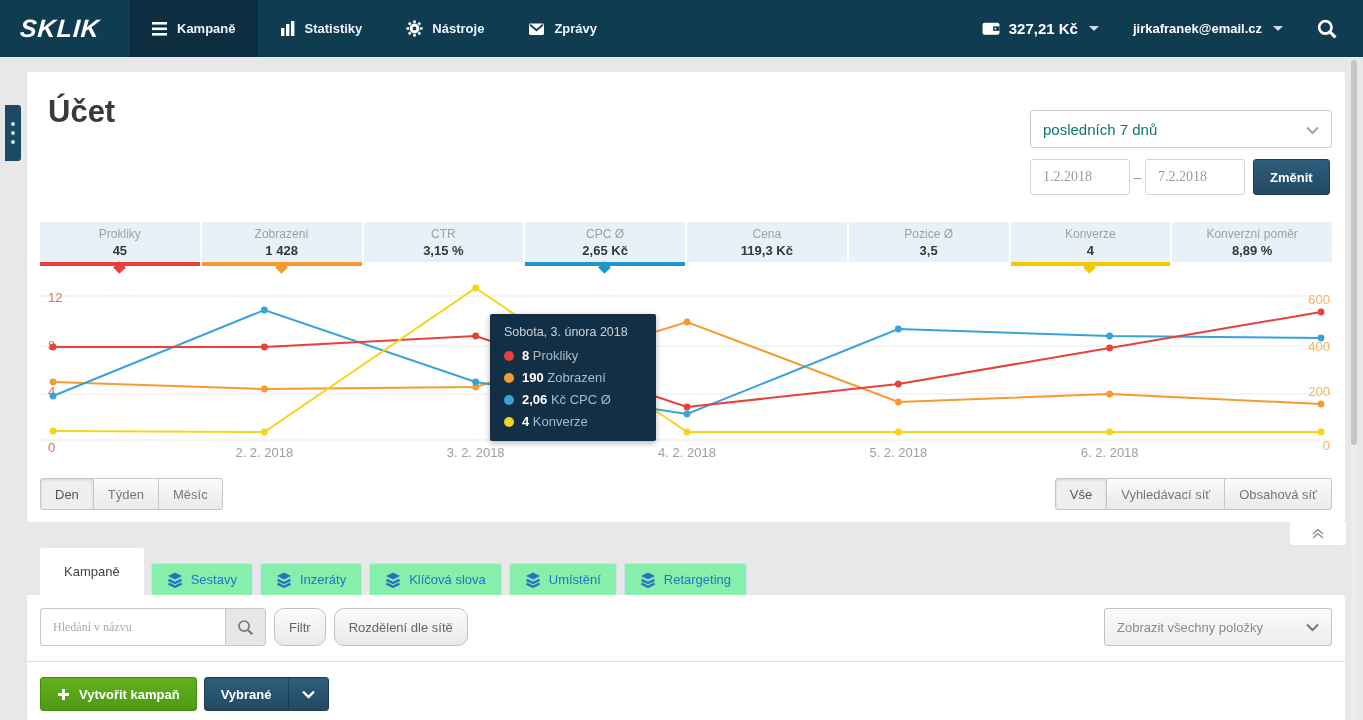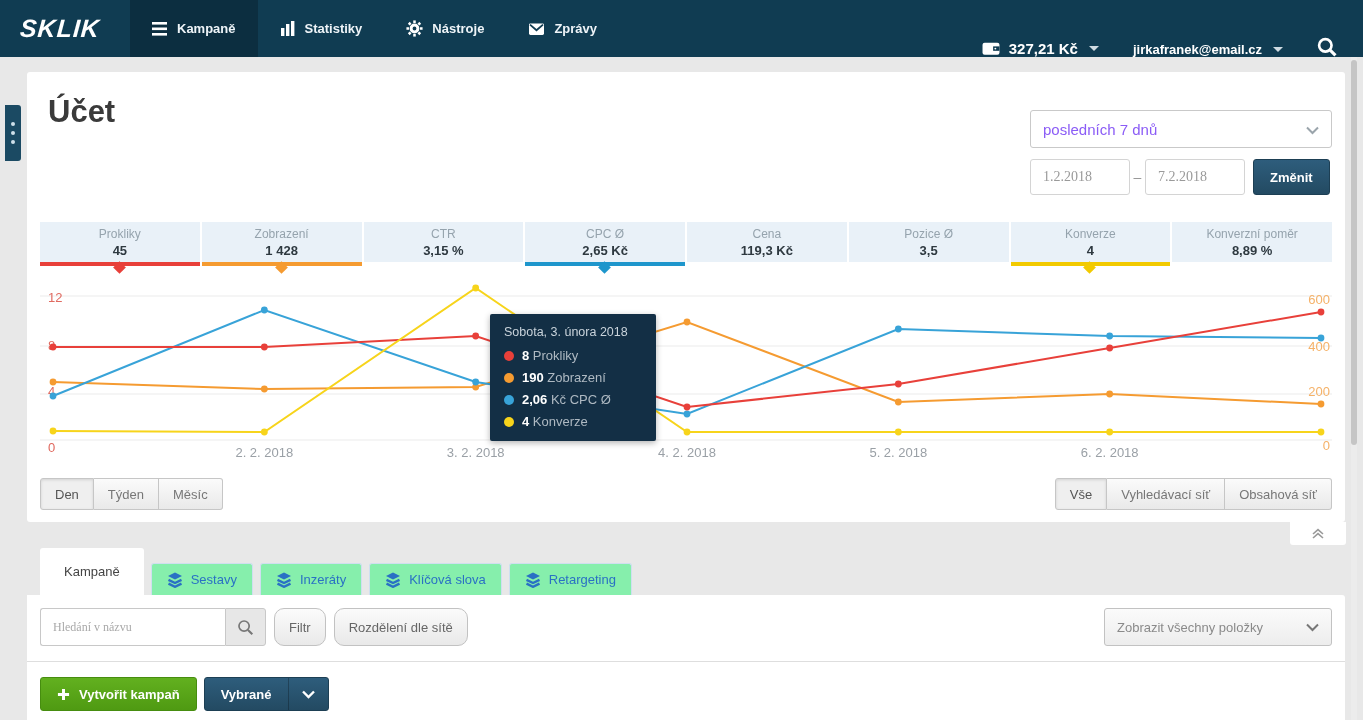--- a/index.html
+++ b/index.html
@@ -7,40 +7,40 @@
     font-family:"Liberation Sans", sans-serif; position:relative; }
 
   
   .navbar { height:57px; background:#103c52; display:flex; align-items:stretch; color:#fff; }
   .brand { display:flex; align-items:center; padding:0 30px 0 20px; font-size:25px; font-weight:800;
     font-style:italic; letter-spacing:1px; transform:skewX(-4deg); cursor:pointer; }
   .nav-items { display:flex; align-items:stretch; }
   .nav-item { display:flex; align-items:center; gap:9px; padding:0 22px; font-size:13px; font-weight:700;
     color:#eef4f8; cursor:pointer; }
   .nav-item.active { background:#0c2e40; }
-  .nav-right { margin-left:auto; display:flex; align-items:flex-end; gap:34px; padding-right:26px; }
+  .nav-right { margin-left:auto; display:flex; align-items:center; gap:34px; padding-right:26px; }
   .nav-chip { display:flex; align-items:center; gap:9px; font-size:15px; font-weight:700; cursor:pointer; }
   .nav-email { font-size:13px; font-weight:700; }
   .caret-down { width:0; height:0; border-left:5px solid transparent; border-right:5px solid transparent;
     border-top:5px solid #cfdbe2; margin-left:2px; }
   .icon { display:inline-flex; align-items:center; justify-content:center; }
 
   
   .side-handle { position:absolute; left:5px; top:105px; width:16px; height:56px; background:#1b4a63;
     border-radius:0 3px 3px 0; display:flex; flex-direction:column; align-items:center; justify-content:center;
     gap:5px; cursor:pointer; z-index:4; }
   .side-handle i { width:4px; height:4px; border-radius:50%; background:#cfe0ea; }
 
   
   .panel-top { position:absolute; left:27px; right:18px; top:72px; height:450px; background:#fff;
     border-radius:3px; }
   .page-title { position:absolute; left:21px; top:22px; font-size:31px; font-weight:700; color:#3a3a3a; }
   .range-controls { position:absolute; right:13px; top:38px; width:302px; }
   .select-box { height:38px; background:#fff; border:1px solid #c9c9c9; border-radius:3px; display:flex;
-    align-items:center; padding:0 12px; font-size:15px; color:#8b5cf6; cursor:pointer; }
+    align-items:center; padding:0 12px; font-size:15px; color:#0f766e; cursor:pointer; }
   .select-box .chev { margin-left:auto; }
   .dates-row { margin-top:11px; display:flex; align-items:center; }
   .date-input { width:100px; height:36px; border:1px solid #d4d4d4; border-radius:3px; padding:0 12px;
     font-size:14px; color:#9a9a9a; font-family:Liberation Serif, serif; }
   .date-sep { width:15px; text-align:center; color:#999; font-size:14px; }
   .btn-dark { height:36px; margin-left:8px; padding:0 16px; background:linear-gradient(#2e5d7c,#234a62);
     border:1px solid #1d3f54; border-radius:3px; color:#fff; font-size:13px; font-weight:700; cursor:pointer;text-align:right; }
 
   
   .metrics { position:absolute; left:13px; right:13px; top:150px; height:40px; display:flex; gap:2px; }
@@ -404,20 +404,30 @@
       <span>Klíčová slova</span>
     </div>
     <div class="tab inactive">
       <span class="icon">
         <svg width="16" height="16" viewBox="0 0 16 16">
             <path d="M8 0.5 15 4 8 7.5 1 4Z" fill="#2a71c4"></path>
             <path d="M1.5 7.8 8 11 14.5 7.8" stroke="#2a71c4" stroke-width="2.4" fill="none"></path>
             <path d="M1.5 11.6 8 14.8 14.5 11.6" stroke="#2a71c4" stroke-width="2.4" fill="none"></path>
           </svg>
       </span>
+      <span>Umístění</span>
+    </div>
+    <div class="tab inactive">
+      <span class="icon">
+        <svg width="16" height="16" viewBox="0 0 16 16">
+            <path d="M8 0.5 15 4 8 7.5 1 4Z" fill="#2a71c4"></path>
+            <path d="M1.5 7.8 8 11 14.5 7.8" stroke="#2a71c4" stroke-width="2.4" fill="none"></path>
+            <path d="M1.5 11.6 8 14.8 14.5 11.6" stroke="#2a71c4" stroke-width="2.4" fill="none"></path>
+          </svg>
+      </span>
       <span>Retargeting</span>
     </div>
   </div>
 
   <div class="panel-bottom">
     <div class="toolbar">
       <div class="search-wrap">
         <input class="search-input" placeholder="Hledání v názvu" style="">
         <div class="search-btn">
           <span class="icon">

